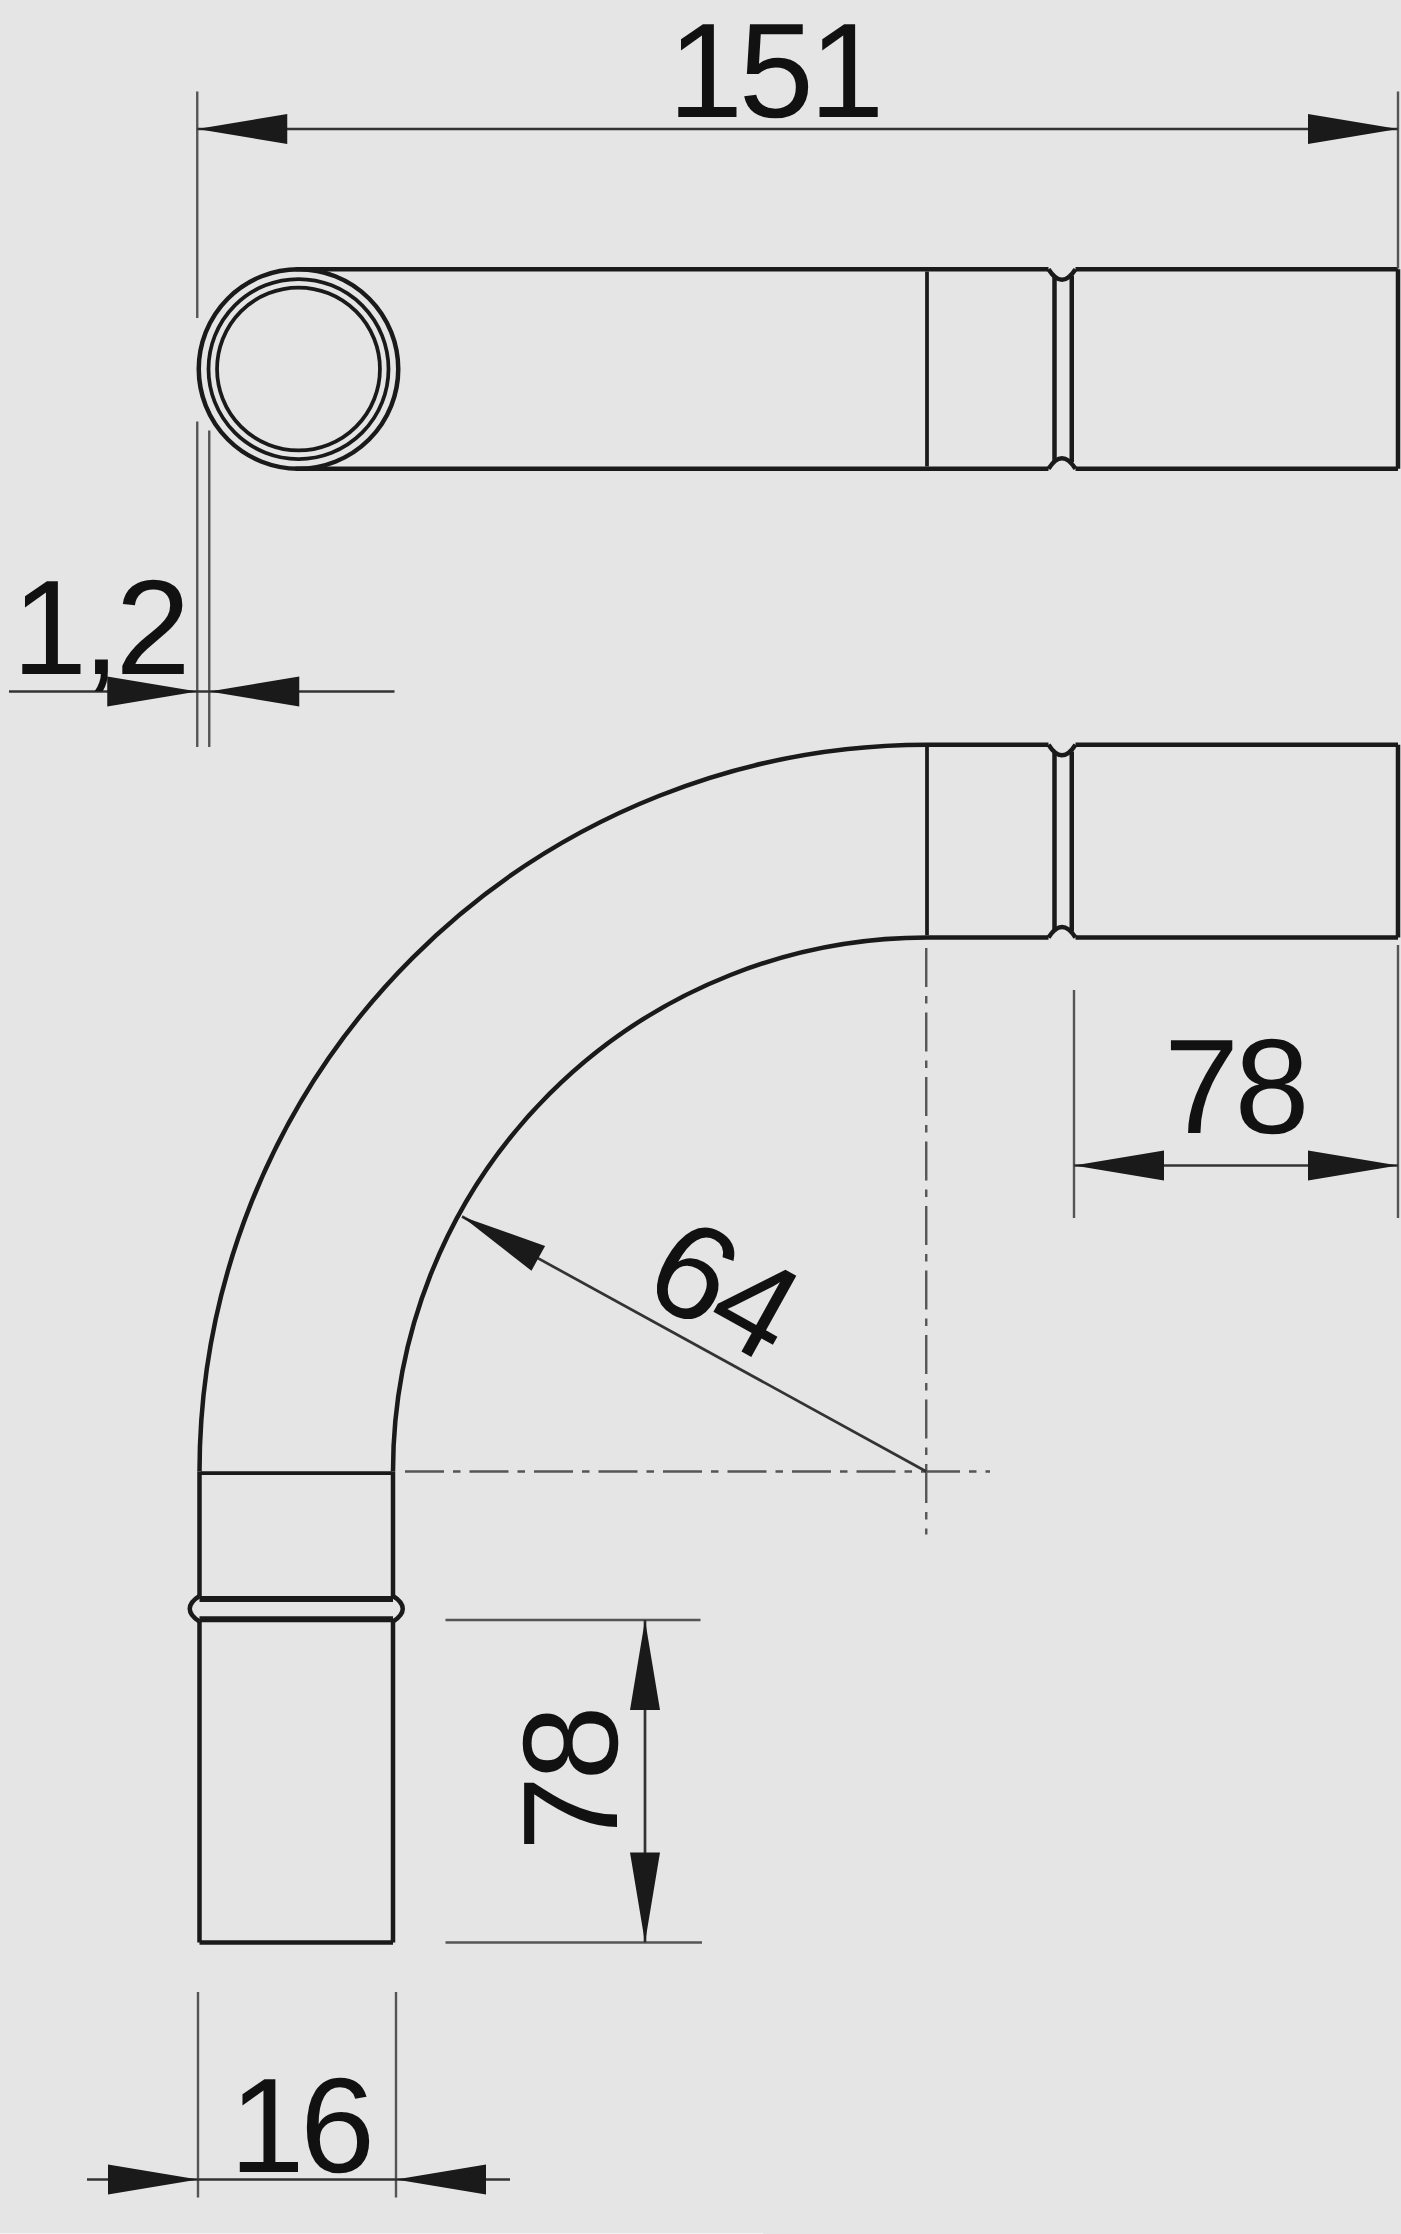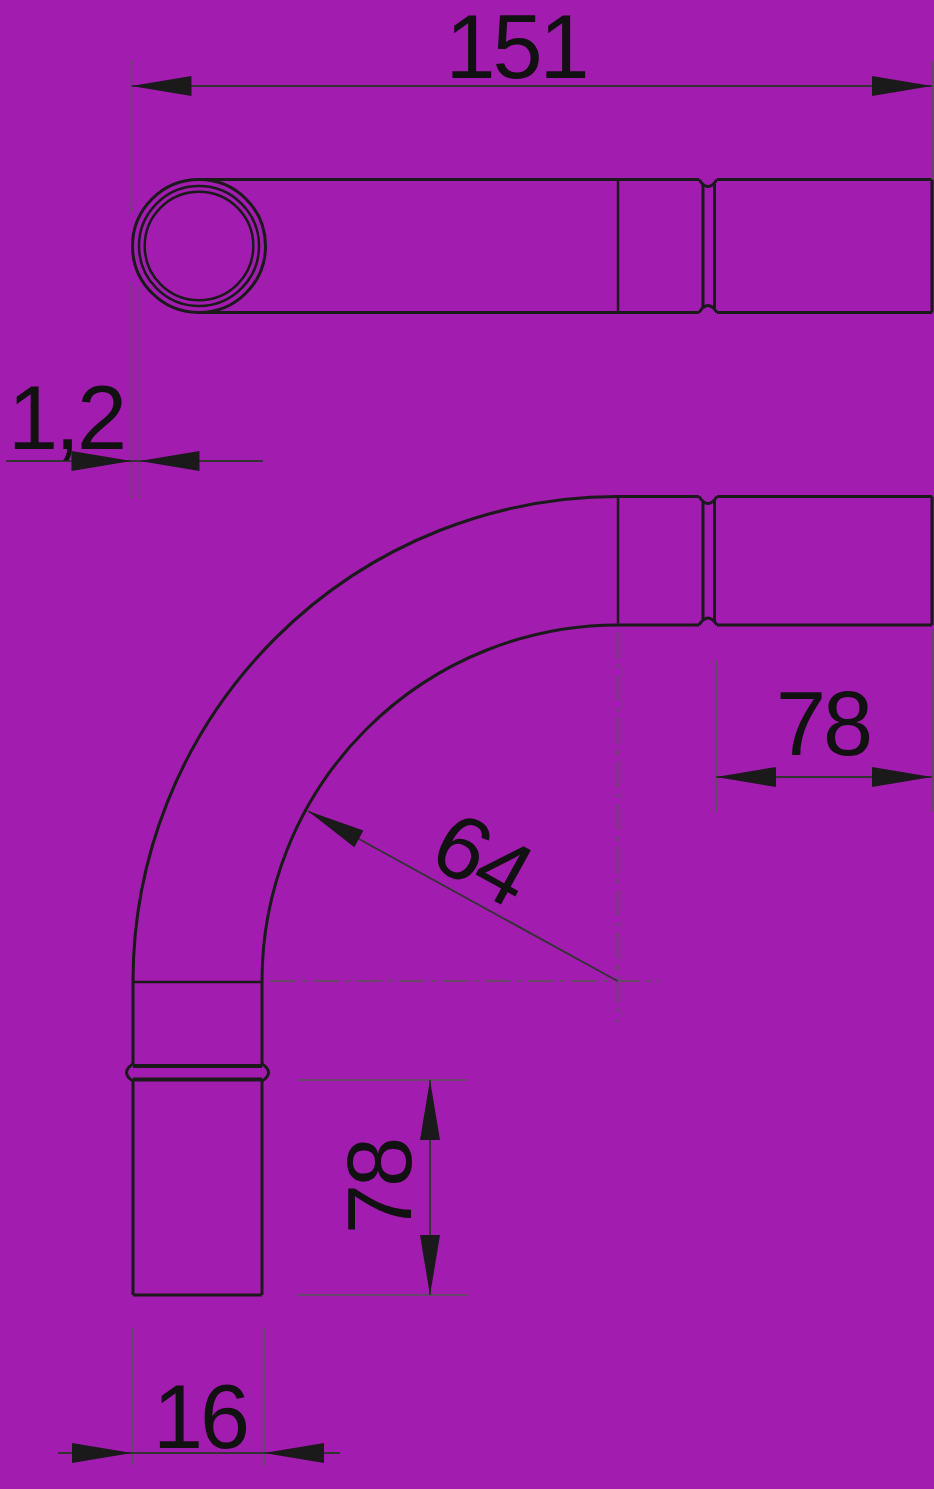--- a/index.html
+++ b/index.html
@@ -1,16 +1,16 @@
 <!DOCTYPE html>
 <html><head>
 <meta charset="utf-8">
 <style>
   html, body { margin: 0; padding: 0; background: #ffffff; }
-  .page { width: 934px; height: 1489px; position: relative; background: #a21caf; overflow: hidden; }
+  .page { width: 934px; height: 1489px; position: relative; background: #e5e5e5; overflow: hidden; }
   svg { display: block; }
   .obj  { stroke: #1a1a1a; stroke-width: 3;   fill: none; }
   .obj2 { stroke: #1a1a1a; stroke-width: 2.5; fill: none; }
   .crimp{ stroke: #1a1a1a; stroke-width: 4;   fill: none; }
   .thin { stroke: #555555; stroke-width: 1.6; fill: none; }
   .dim  { stroke: #333333; stroke-width: 1.8; fill: none; }
   .cl   { stroke: #555555; stroke-width: 1.6; fill: none; stroke-dasharray: 26 6 5 6; }
   .arw  { fill: #1a1a1a; stroke: none; }
   text.lbl {
     font-family: "Liberation Sans", sans-serif;

